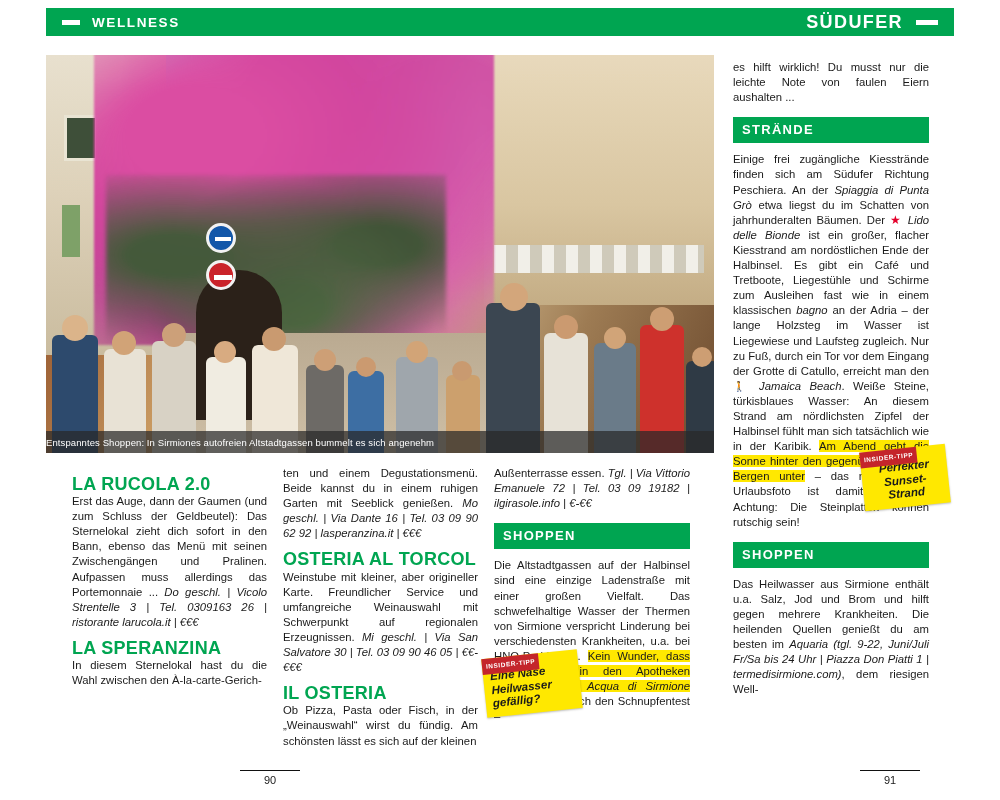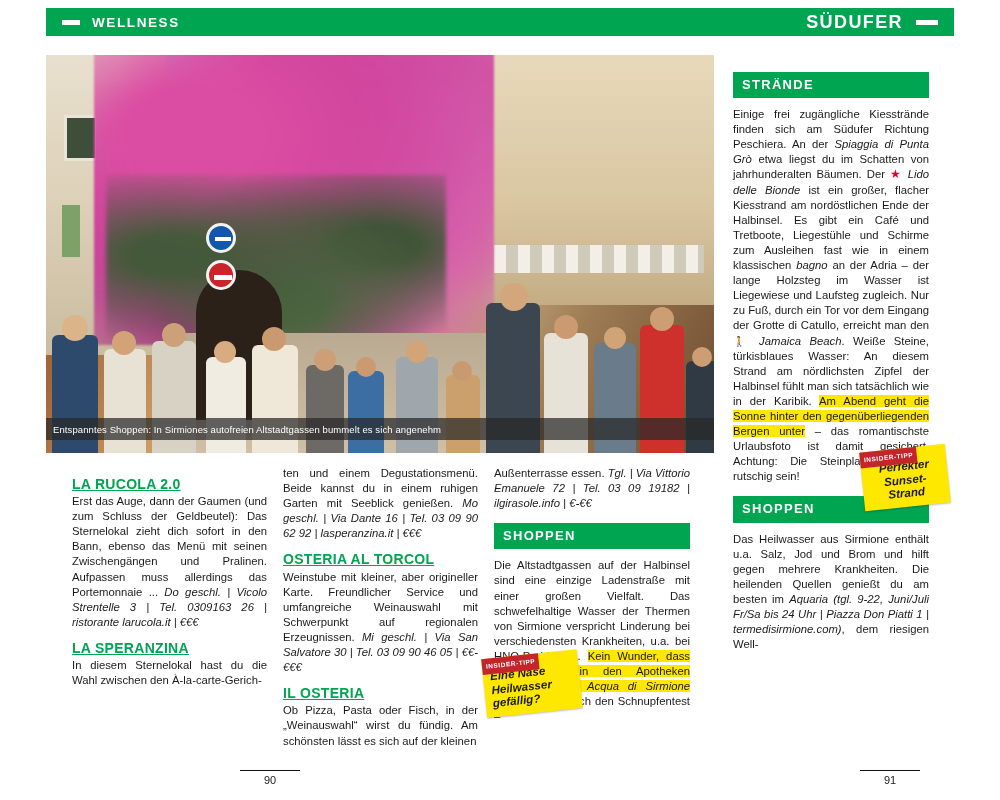--- a/index.html
+++ b/index.html
@@ -138,49 +138,47 @@
   .ph-awning {
     position: absolute; right: 10px; top: 190px; width: 210px; height: 28px;
     background: repeating-linear-gradient(90deg,#f1efe8 0 12px,#cfcabb 12px 24px);
   }
   .ph-crowd {
     position: absolute; left: 0; bottom: 0; width: 100%; height: 185px;
   }
   .ph-person { position: absolute; bottom: 0; border-radius: 6px 6px 0 0; }
   .ph-head { position: absolute; border-radius: 50%; }
   .caption {
-    position: absolute; left: 0; bottom: 13px;
+    position: absolute; left: 0; bottom: 0;
     width: 100%; height: 22px;
     background: rgba(40,40,40,0.72);
     color: #ffffff;
     font-size: 9.5px;
     display: flex; align-items: center;
-    padding-left: 7px;
     letter-spacing: .1px;
   }
 
   
   .col {
     position: absolute;
     font-size: 11.3px;
     line-height: 15.1px;
     color: #1a1a1a;
     text-align: justify;
     hyphens: auto;
   }
   .col p { margin: 0 0 0 0; }
   .it { font-style: italic; }
   .sub-head {
     color: #00a551;
     font-weight: bold;
-    font-size: 14px;
+    font-size: 18px;
     letter-spacing: .3px;
     margin: 11px 0 2px 0;
     text-align: left;
-    text-decoration: underline;
   }
 
   #col1 { left: 72px;  top: 466px; width: 195px; }
   #col2 { left: 283px; top: 466px; width: 195px; }
   #col3 { left: 494px; top: 466px; width: 196px; }
   #col4 { left: 733px; top: 60px;  width: 196px; }
 
   
   .banner {
     background: #00a551;
@@ -332,20 +330,21 @@
 
   <div class="col" id="col3">
     <p>Außenterrasse essen. <span class="it">Tgl. | Via Vittorio Emanuele 72 | Tel. 03 09 19182 | ilgirasole.info | €-€€</span></p>
 
     <div class="banner">SHOPPEN</div>
 
     <p><span>Die Altstadtgassen auf der Halbinsel sind eine einzige Ladenstraße mit einer großen Vielfalt. Das schwefelhaltige Wasser der Thermen von Sirmione verspricht Linderung bei verschiedensten Krankheiten, u.a. bei HNO-Problemen. </span><span class="hl">Kein Wunder, dass man überall in den Apotheken Nasenspray mit <span class="it">Acqua di Sirmione</span> kaufen kann.</span><span> Mach den Schnupfentest –</span></p>
   </div>
 
   <div class="col" id="col4">
+    <p>es hilft wirklich! Du musst nur die leichte Note von faulen Eiern aushalten ...</p>
 
     <div class="banner">STRÄNDE</div>
 
     <p><span>Einige frei zugängliche Kiesstrände finden sich am Südufer Richtung Peschiera. An der </span><span class="it">Spiaggia di Punta Grò</span><span> etwa liegst du im Schatten von jahrhunderalten Bäumen. Der </span><span class="star">★</span> <span class="it">Lido delle Bionde</span><span> ist ein großer, flacher Kiesstrand am nordöstlichen Ende der Halbinsel. Es gibt ein Café und Tretboote, Liegestühle und Schirme zum Ausleihen fast wie in einem klassischen </span><span class="it">bagno</span><span> an der Adria – der lange Holzsteg im Wasser ist Liegewiese und Laufsteg zugleich. Nur zu Fuß, durch ein Tor vor dem Eingang der Grotte di Catullo, erreicht man den </span><span class="foot-icon">🚶</span> <span class="it">Jamaica Beach</span><span>. Weiße Steine, türkisblaues Wasser: An diesem Strand am nördlichsten Zipfel der Halbinsel fühlt man sich tatsächlich wie in der Karibik. </span><span class="hl">Am Abend geht die Sonne hinter den gegenüberliegenden Bergen unter</span><span> – das romantischste Urlaubsfoto ist damit gesichert. Achtung: Die Steinplatten können rutschig sein!</span></p>
 
     <div class="banner">SHOPPEN</div>
 
     <p><span>Das Heilwasser aus Sirmione enthält u.a. Salz, Jod und Brom und hilft gegen mehrere Krankheiten. Die heilenden Quellen genießt du am besten im </span><span class="it">Aquaria</span><span class="it"> (tgl. 9-22, Juni/Juli Fr/Sa bis 24 Uhr | Piazza Don Piatti 1 | termedisirmione.com)</span><span>, dem riesigen Well-</span></p>
   </div>
 

